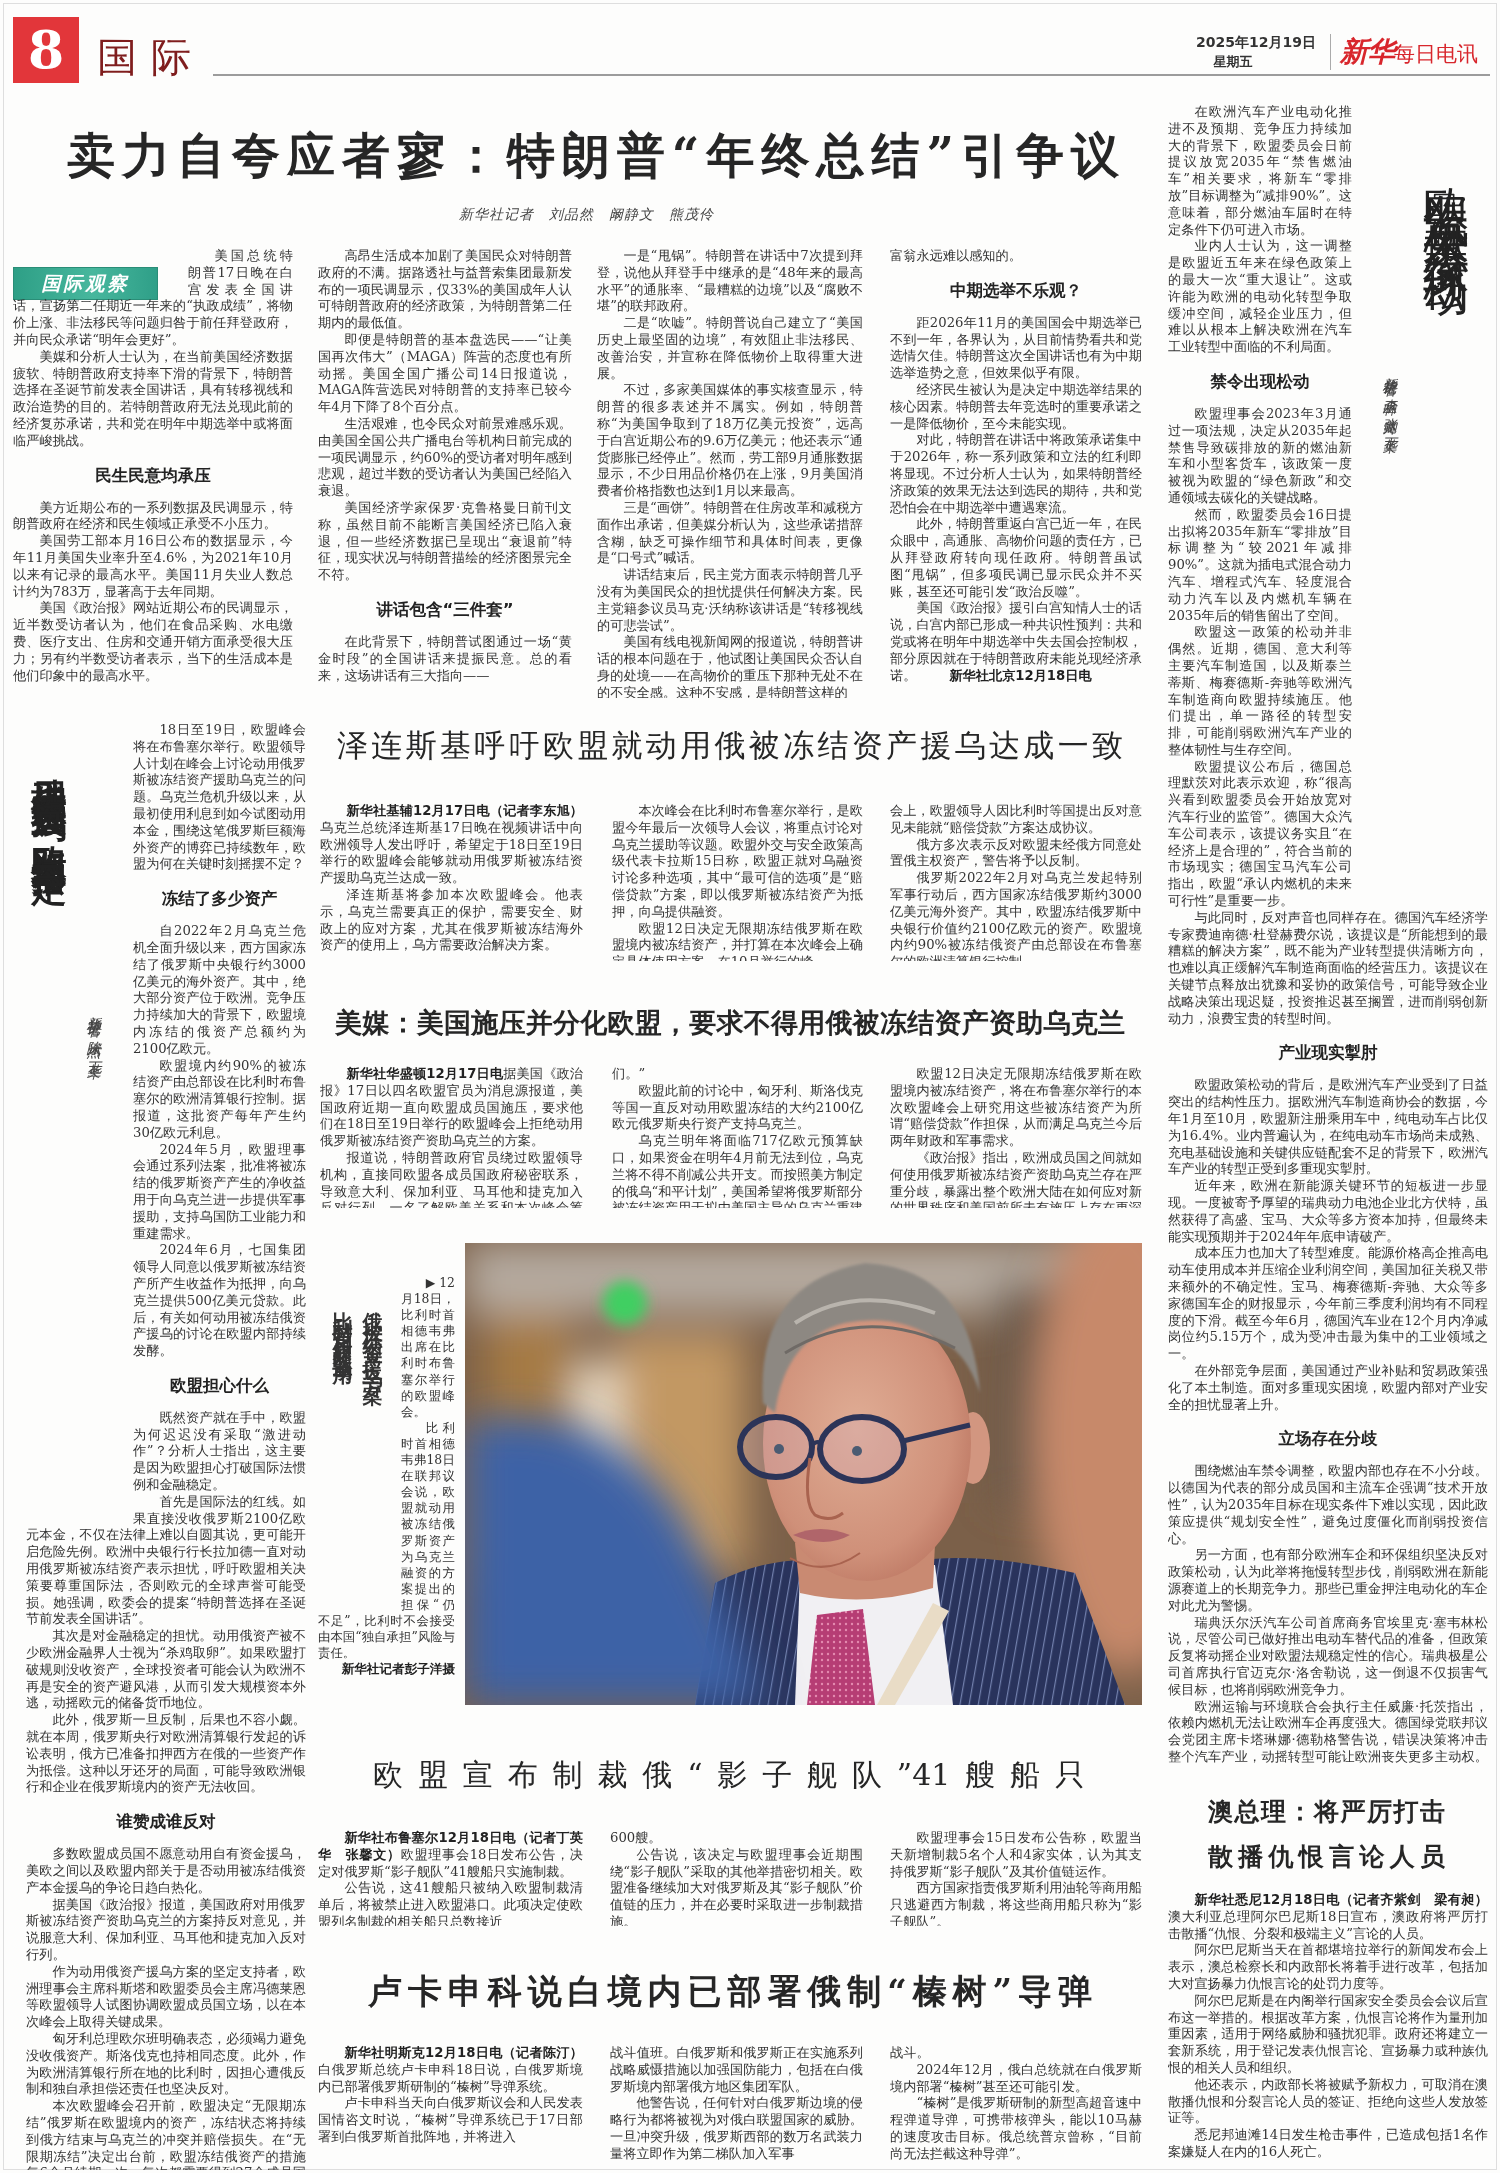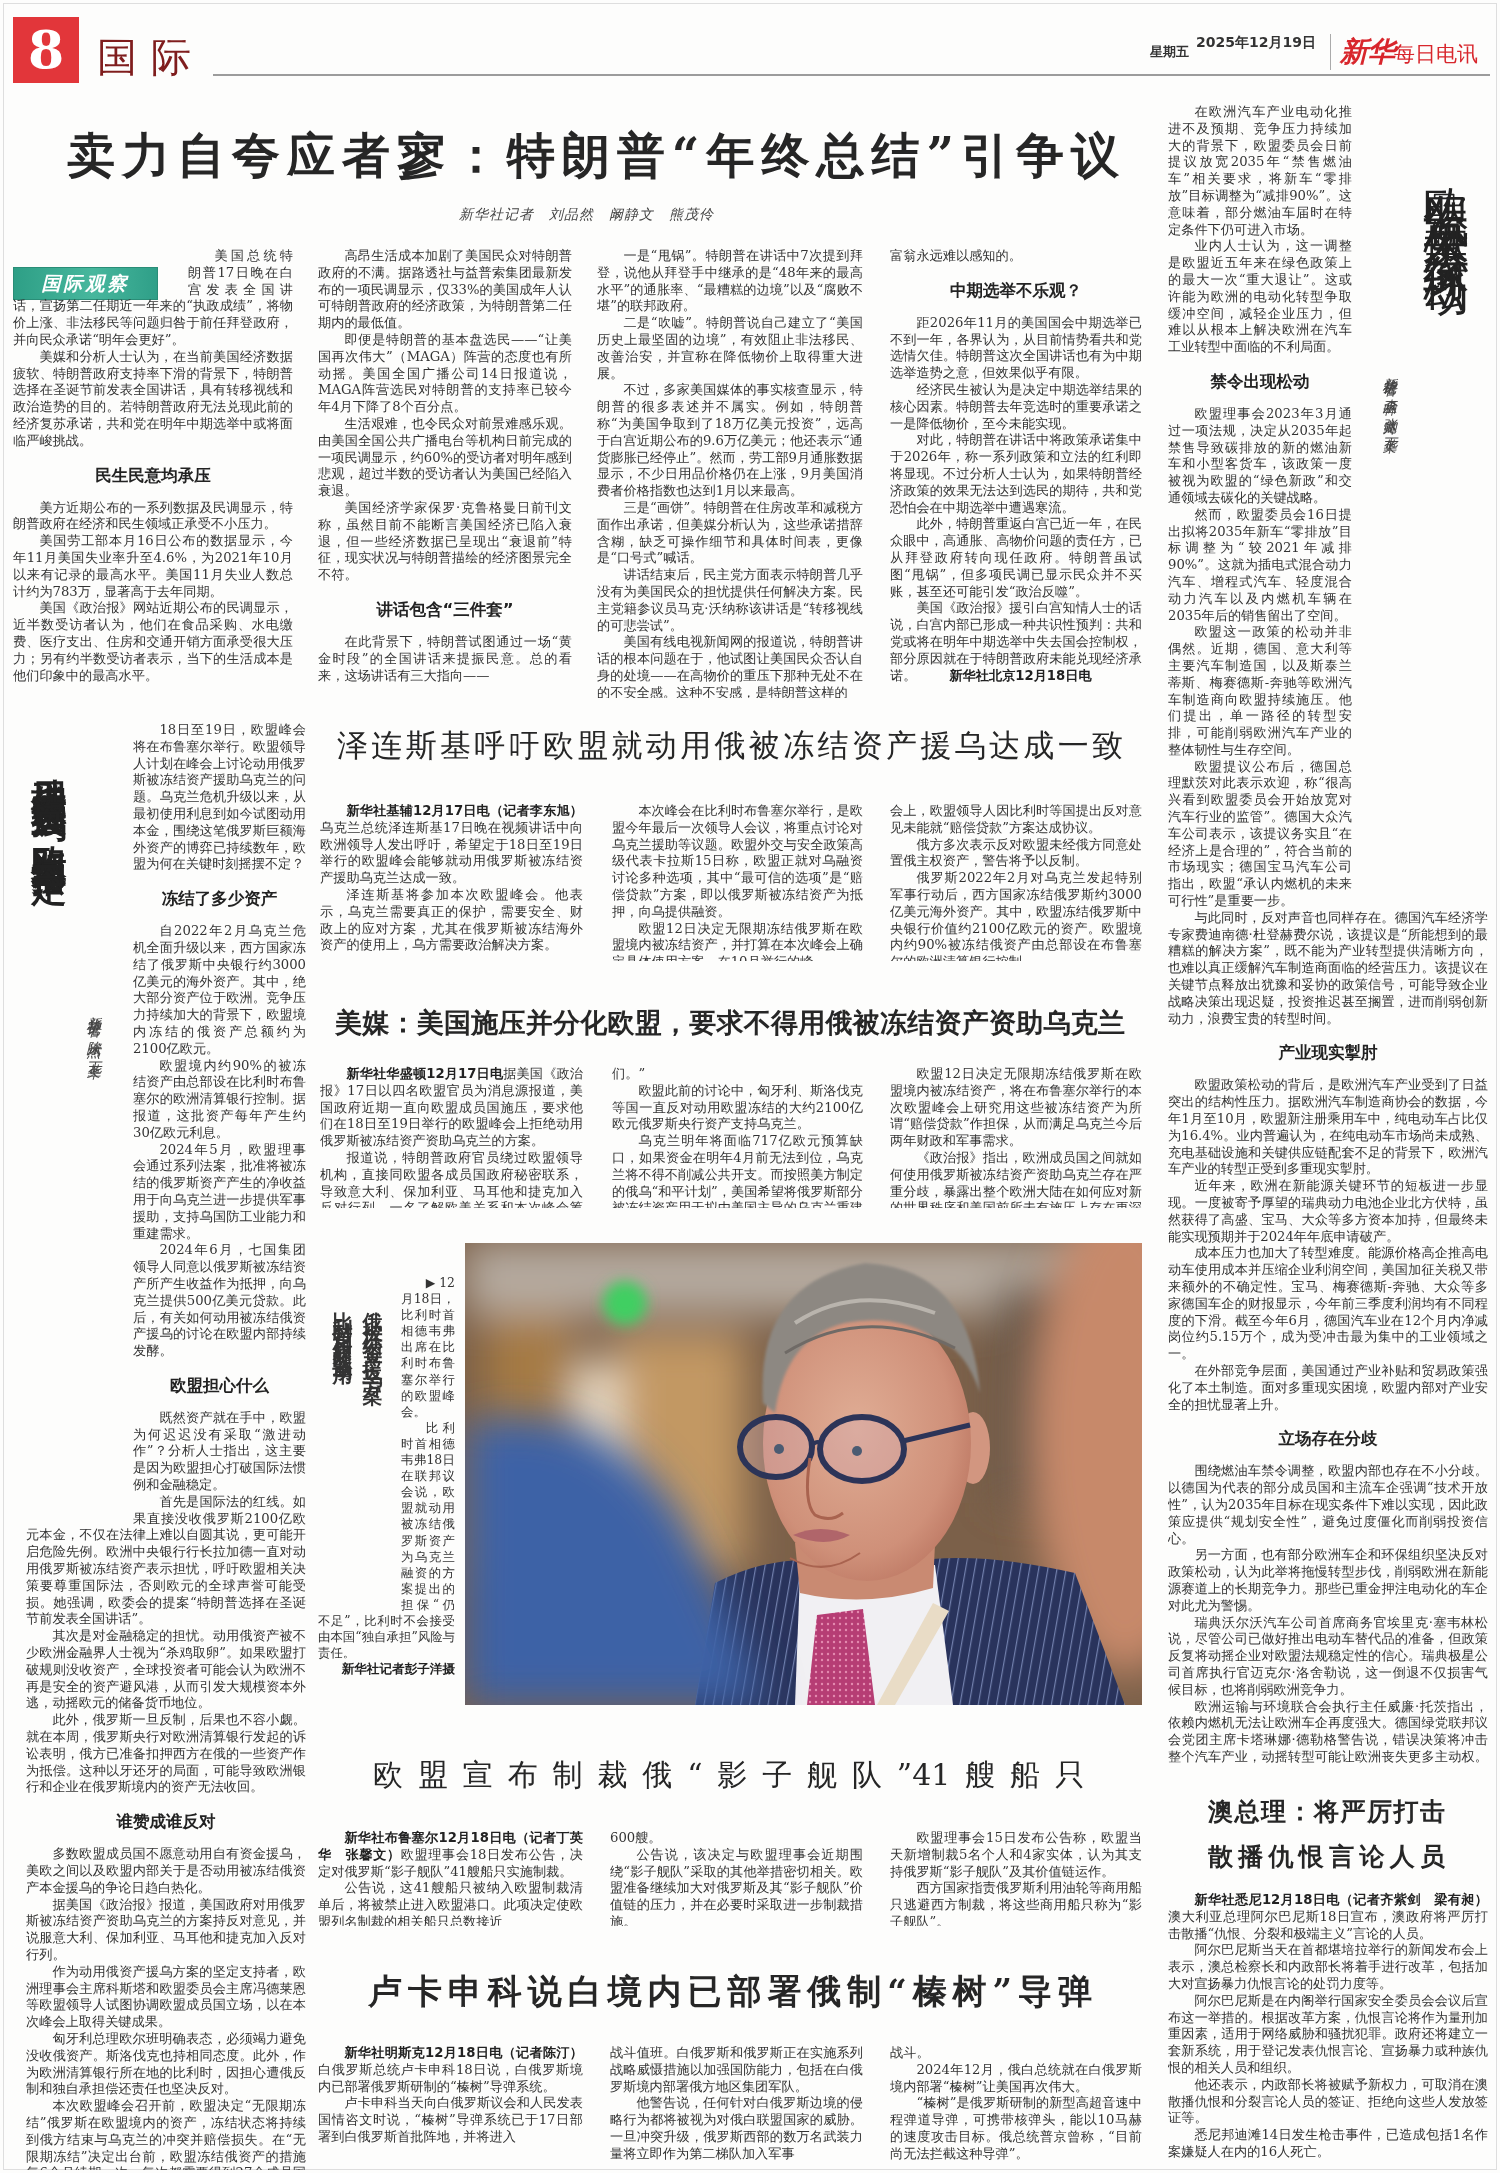--- a/index.html
+++ b/index.html
@@ -8,21 +8,21 @@
   #page:before{content:"";position:absolute;left:3px;top:3px;right:3px;bottom:3px;border:1px solid #dedede;pointer-events:none;}
   .abs{position:absolute;}
   
   .pgnum{left:13px;top:17px;width:66px;height:66px;background:#e2363a;color:#fff;
          font-family:"DejaVu Serif","Liberation Serif",serif;font-weight:bold;font-size:52px;line-height:66px;text-align:center;}
   .section{left:97px;top:34px;font-size:40px;line-height:46px;color:#7f1d1d;letter-spacing:14px;
            font-family:"DejaVu Serif","Liberation Serif",serif;}
   .hrule{left:213px;top:74px;width:1277px;height:2px;background:#9c9c9c;}
   .date{left:1150px;top:33px;width:166px;text-align:right;font-family:"DejaVu Sans","Liberation Sans",sans-serif;
         font-weight:bold;font-size:14px;line-height:18px;color:#333;}
-  .weekday{left:1150px;top:44px;width:166px;text-align:left;font-family:"DejaVu Sans","Liberation Sans",sans-serif;
+  .weekday{left:1150px;top:54px;width:166px;text-align:center;font-family:"DejaVu Sans","Liberation Sans",sans-serif;
         font-weight:bold;font-size:13px;line-height:16px;color:#333;}
   .hdiv{left:1330px;top:34px;width:1px;height:36px;background:#aaa;}
   .logo{left:1340px;top:34px;width:150px;height:36px;white-space:nowrap;color:#d8262c;}
   .logo .brand{font-family:"DejaVu Serif",serif;font-style:italic;font-weight:bold;font-size:28px;line-height:36px;letter-spacing:-1px;}
   .logo .suffix{font-family:"DejaVu Sans",sans-serif;font-size:21px;line-height:36px;}
   
   .headline{font-family:"DejaVu Serif","Liberation Serif",serif;font-weight:bold;color:#262626;
             text-align:justify;text-align-last:justify;white-space:normal;overflow:hidden;}
   .main-title{left:67px;top:126px;width:1052px;height:60px;font-size:48px;line-height:58px;}
   .byline-top{left:459px;top:205px;width:270px;font-size:14px;line-height:18px;letter-spacing:1px;color:#444;font-style:italic;}
@@ -300,17 +300,17 @@
   <div class="col" style="left:318px;top:2045px;width:265px;height:122px;">
     <p><span class="lead">新华社明斯克12月18日电（记者陈汀）</span><span>白俄罗斯总统卢卡申科18日说，白俄罗斯境内已部署俄罗斯研制的“榛树”导弹系统。</span></p>
     <p>卢卡申科当天向白俄罗斯议会和人民发表国情咨文时说，“榛树”导弹系统已于17日部署到白俄罗斯首批阵地，并将进入</p>
   </div>
   <div class="col" style="left:610px;top:2045px;width:253px;height:122px;">
     <p class="c">战斗值班。白俄罗斯和俄罗斯正在实施系列战略威慑措施以加强国防能力，包括在白俄罗斯境内部署俄方地区集团军队。</p>
     <p>他警告说，任何针对白俄罗斯边境的侵略行为都将被视为对俄白联盟国家的威胁。一旦冲突升级，俄罗斯西部的数万名武装力量将立即作为第二梯队加入军事</p>
   </div>
   <div class="col" style="left:890px;top:2045px;width:252px;height:122px;">
     <p class="c">战斗。</p>
-    <p>2024年12月，俄白总统就在白俄罗斯境内部署“榛树”让美国再次伟大。</p>
+    <p>2024年12月，俄白总统就在白俄罗斯境内部署“榛树”甚至还可能引发。</p>
     <p>“榛树”是俄罗斯研制的新型高超音速中程弹道导弹，可携带核弹头，能以10马赫的速度攻击目标。俄总统普京曾称，“目前尚无法拦截这种导弹”。</p>
   </div>
 
 </div>
 
 </body></html>

